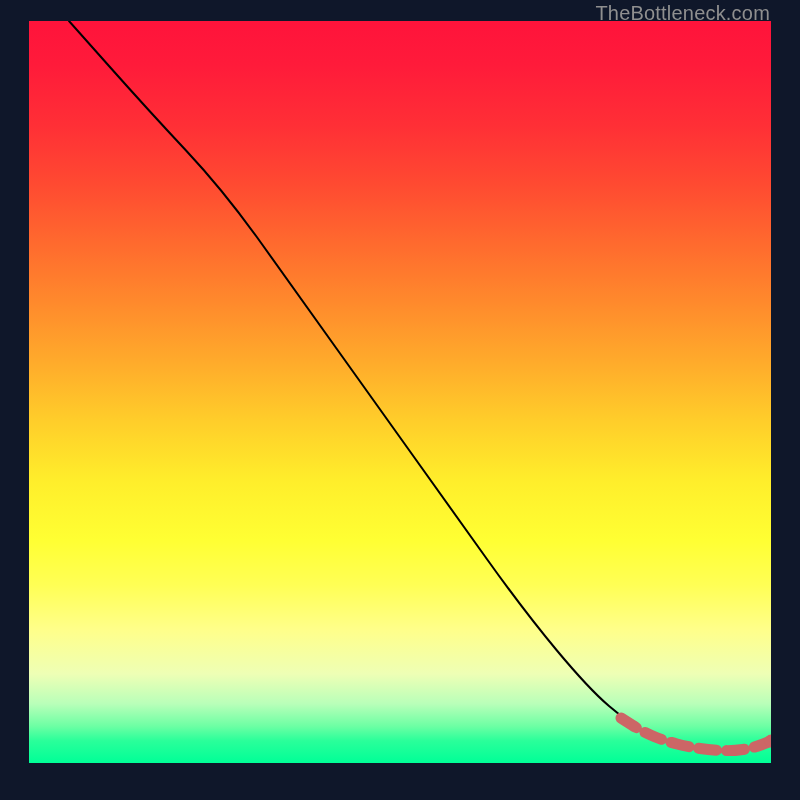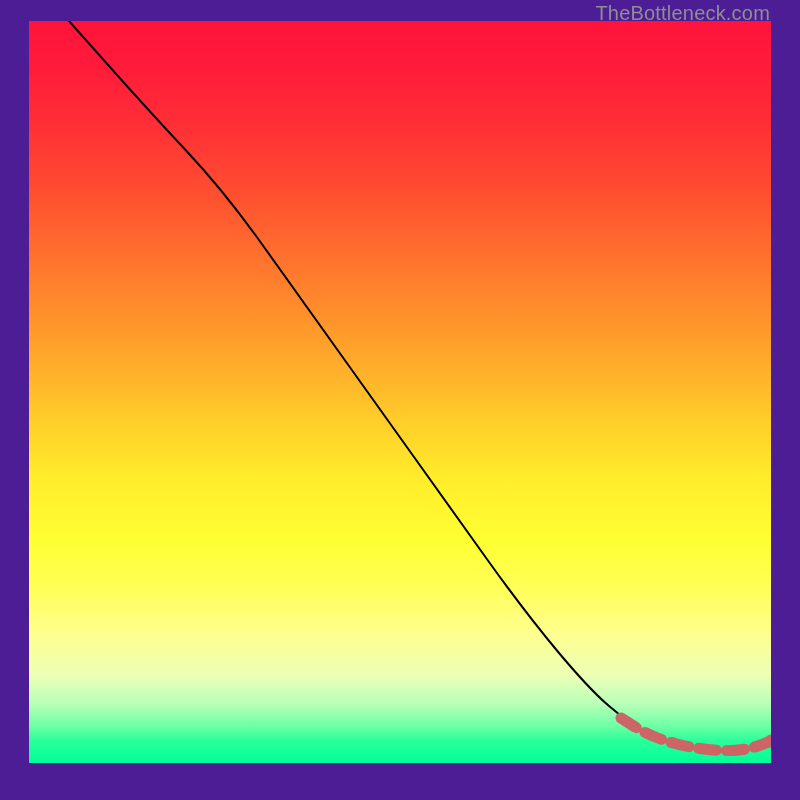--- a/index.html
+++ b/index.html
@@ -8,21 +8,21 @@
     width: 800px;
     height: 800px;
     background: #000;
     overflow: hidden;
     font-family: Arial, Helvetica, sans-serif;
   }
   .frame {
     position: relative;
     width: 800px;
     height: 800px;
-    background: #4c1d95;
+    background: #0f172a;
   }
   .plot {
     position: absolute;
     left: 29px;
     top: 21px;
     width: 742px;
     height: 742px;
     
     background: linear-gradient(
       to bottom,

